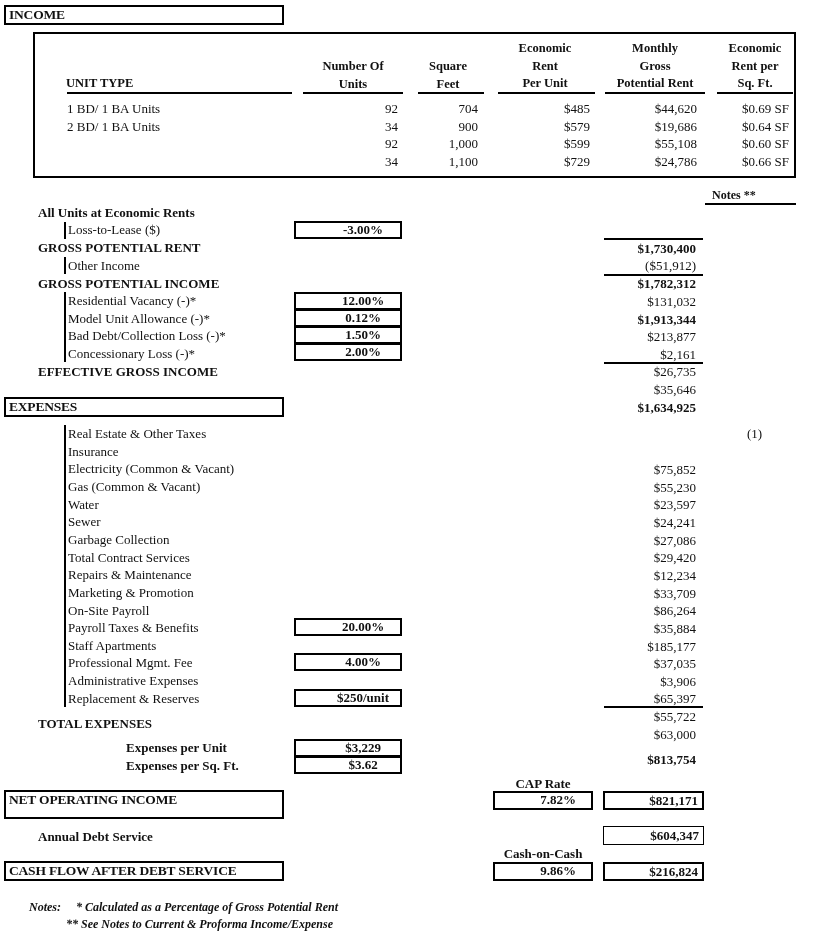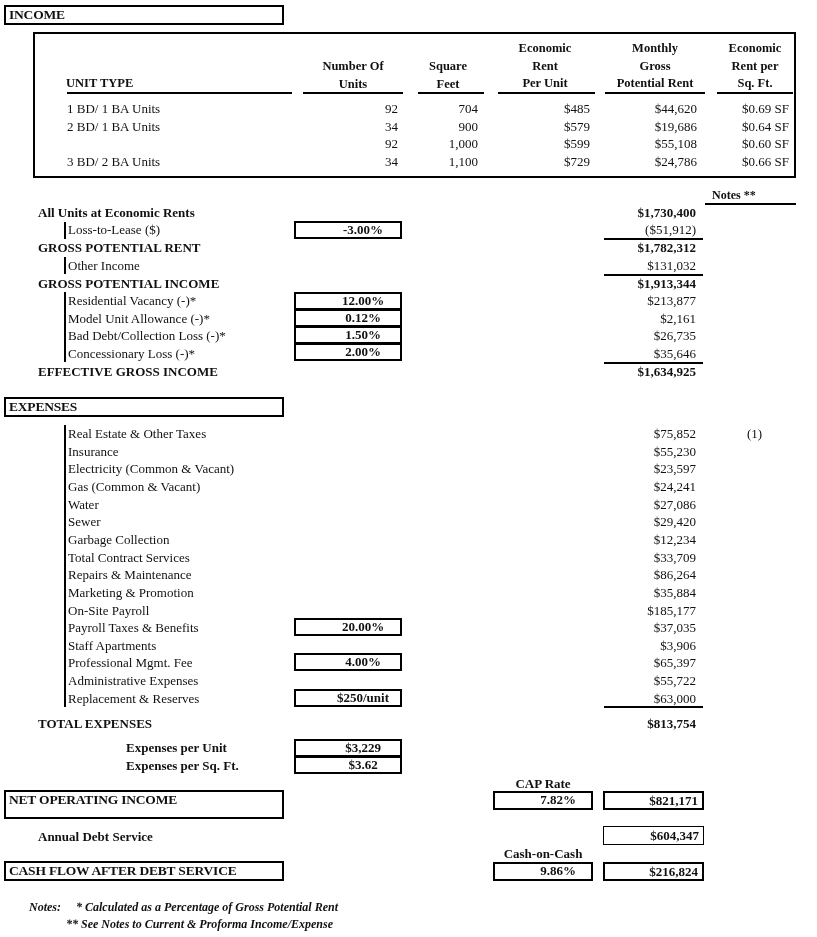--- a/index.html
+++ b/index.html
@@ -8,21 +8,21 @@
     font-family: "Liberation Serif", "DejaVu Serif", serif;
     color: #111111; font-size: 13px;
   }
   .secbox {
     position: absolute; border: 2px solid #000; background: #fff;
     font-weight: bold; font-size: 13.5px; line-height: 16px;
     padding-left: 3px; box-sizing: border-box; letter-spacing: -0.2px;
   }
   .bold { font-weight: bold; }
   .txt { position: absolute; white-space: nowrap; line-height: 17px; }
-  .r { text-align: right; }
+  .r { text-align: right; margin-top: 36px; }
   .c { text-align: center; }
   .unitbox {
     position: absolute; left: 33px; top: 32px; width: 763px; height: 146px;
     border: 2px solid #000; box-sizing: border-box;
   }
   .hdr { position: absolute; font-weight: bold; font-size: 12.5px; line-height: 17.5px; text-align: center; }
   .uline { position: absolute; height: 2px; background: #000; }
   .inbox {
     position: absolute; border: 2px solid #000; box-sizing: border-box;
     font-weight: bold; text-align: center; font-size: 13px; line-height: 14px;
@@ -102,21 +102,20 @@
         <div class="txt" style="left: 682px; width: 72px; text-align: right;">$0.64 SF</div>
       </div>
       <div style="position: absolute; left: 0px; top: 101.4px; width: 100%; height: 17px;">
         <div class="txt" style="left: 268px; width: 95px; text-align: right;">92</div>
         <div class="txt" style="left: 383px; width: 60px; text-align: right;">1,000</div>
         <div class="txt" style="left: 463px; width: 92px; text-align: right;">$599</div>
         <div class="txt" style="left: 570px; width: 92px; text-align: right;">$55,108</div>
         <div class="txt" style="left: 682px; width: 72px; text-align: right;">$0.60 SF</div>
       </div>
       <div style="position: absolute; left: 0px; top: 119.1px; width: 100%; height: 17px;">
-        <div class="txt" style="left: 32px; width: 220px; text-align: left;">3 BD/ 2 BA Units</div>
         <div class="txt" style="left: 268px; width: 95px; text-align: right;">34</div>
         <div class="txt" style="left: 383px; width: 60px; text-align: right;">1,100</div>
         <div class="txt" style="left: 463px; width: 92px; text-align: right;">$729</div>
         <div class="txt" style="left: 570px; width: 92px; text-align: right;">$24,786</div>
         <div class="txt" style="left: 682px; width: 72px; text-align: right;">$0.66 SF</div>
       </div>
     </div>
 </div>
 
 <div class="txt bold" style="left:712px;top:187px;font-size:12px;">Notes **</div>

